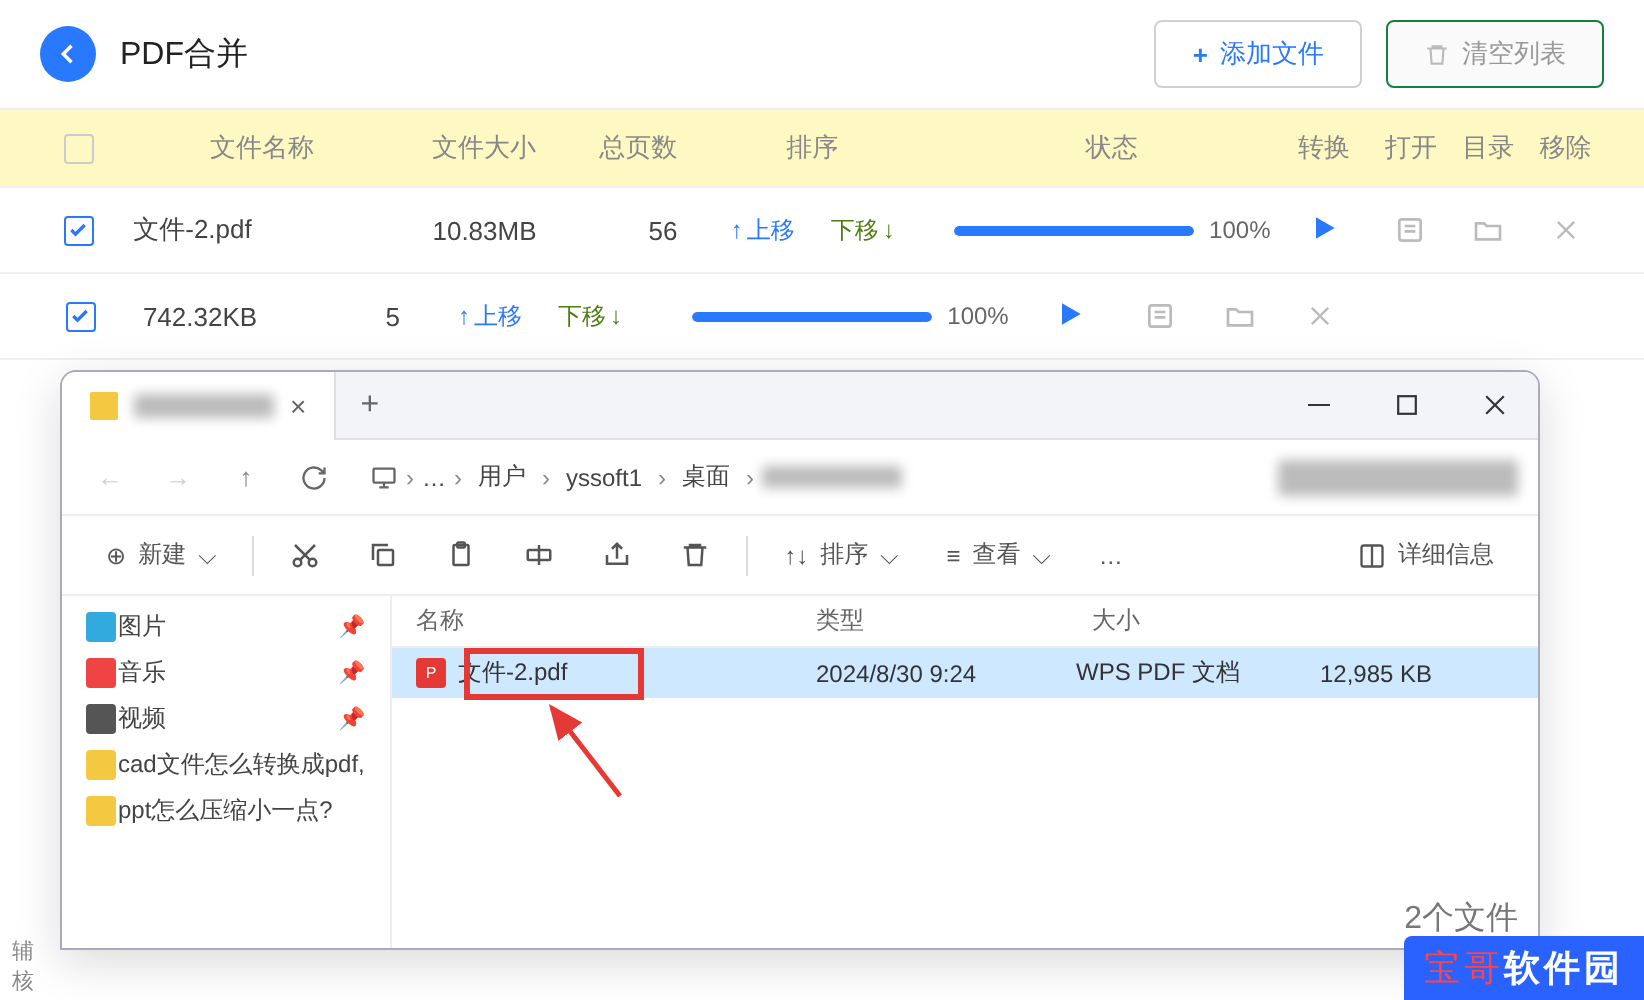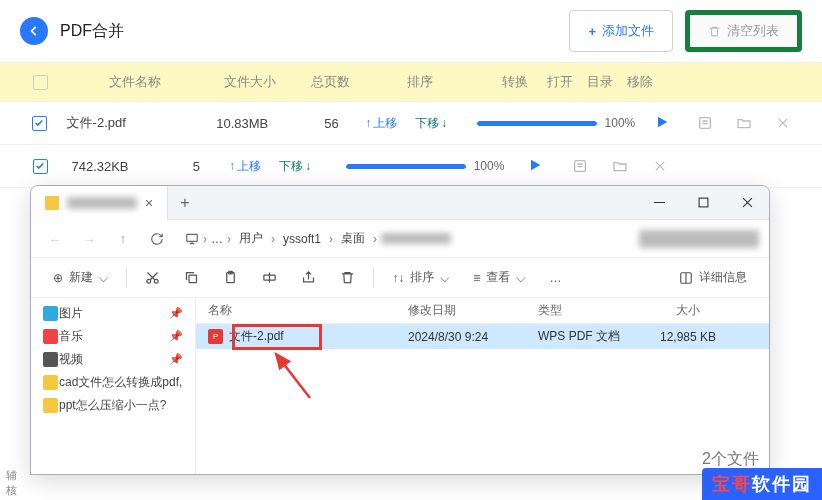--- a/index.html
+++ b/index.html
@@ -4,38 +4,38 @@
 <style>
 *{box-sizing:border-box;margin:0;padding:0;font-family:"Microsoft YaHei",Arial,sans-serif}
 body{width:822px;height:500px;background:#f5f6f8;position:relative;overflow:hidden;font-size:13px;color:#333}
 .app{background:#fff;width:100%;height:100%}
 .app-header{display:flex;align-items:center;padding:10px 20px;justify-content:space-between;border-bottom:1px solid #eee}
 .header-left{display:flex;align-items:center;gap:12px}
 .back-btn{width:28px;height:28px;border-radius:50%;background:#2979ff;display:flex;align-items:center;justify-content:center;cursor:pointer}
 .title{font-size:16px;font-weight:500;color:#222}
 .header-right{display:flex;gap:12px}
 .add-btn{display:flex;align-items:center;gap:6px;padding:7px 18px;border:1px solid #d0d0d0;border-radius:4px;color:#2979ff;cursor:pointer;background:#fff}
-.clear-btn{display:flex;align-items:center;gap:6px;padding:7px 18px;border:5px solid #15803d;border-radius:4px;color:#999;cursor:pointer;background:#fafafa}
+.clear-btn{display:flex;align-items:center;gap:6px;padding:7px 18px;border:1px solid #15803d;border-radius:4px;color:#999;cursor:pointer;background:#fafafa}
 .table{width:100%}
 .thead,.trow{display:flex;align-items:center;padding:10px 20px;border-bottom:1px solid #f0f0f0}
 .thead{color:#888;background:#fef9c3}
 .col-check{width:40px;display:flex;justify-content:center}
 .col-name{width:150px;text-align:center}
 .col-size{width:80px;text-align:center}
 .col-pages{width:60px;text-align:right}
 .col-sort{width:140px;display:flex;justify-content:center;gap:18px}
 .col-status{width:170px;display:flex;align-items:center;justify-content:center;gap:8px}
 .col-convert{width:50px;text-align:center}
 .col-open{width:40px;display:flex;justify-content:center}
 .col-dir{width:40px;display:flex;justify-content:center}
 .col-remove{width:40px;display:flex;justify-content:center}
 .checkbox{width:15px;height:15px;border:1.5px solid #2979ff;border-radius:2px;display:flex;align-items:center;justify-content:center;cursor:pointer}
 .checkbox.unchecked{border-color:#ccc}
 .sort-link{color:#2979ff;cursor:pointer;display:inline-flex;align-items:center;gap:2px;font-size:12px}
-.sort-link.down{color:#0f766e}
+.sort-link.down{color:#4d7c0f}
 .progress-bar{width:120px;height:5px;background:#e5eeff;border-radius:3px;overflow:hidden}
 .progress-fill{height:100%;background:#2979ff;border-radius:3px}
 .status-pct{color:#666;font-size:12px}
 .play-icon{cursor:pointer}
 .icon-btn{width:22px;height:22px;display:flex;align-items:center;justify-content:center;cursor:pointer;color:#bbb}
 .trow .col-name{text-align:left;color:#444;padding-left:8px}
 .trow .col-size,.trow .col-pages{color:#444}
 
 
 .explorer{position:absolute;left:30px;top:185px;width:740px;height:290px;background:#fff;border:1px solid #aab;border-radius:8px 8px 0 0;box-shadow:0 6px 24px rgba(0,0,0,0.15);overflow:hidden}
@@ -71,21 +71,21 @@
 .fl-name{width:200px}
 .fl-date{width:130px}
 .fl-type{width:110px}
 .fl-size{width:80px;text-align:center}
 .fl-row{display:flex;align-items:center;padding:4px 12px;font-size:12px;background:#cde8ff;cursor:pointer}
 .fl-row .fl-name{display:flex;align-items:center;gap:6px}
 .pdf-icon{width:15px;height:15px;background:#e53935;border-radius:2px;display:flex;align-items:center;justify-content:center;color:#fff;font-size:8px}
 .red-box{position:absolute;border:3px solid #e53935;pointer-events:none}
 .arrow-annotation{position:absolute;pointer-events:none}
 .statusbar{position:absolute;right:10px;bottom:4px;font-size:16px;color:#777}
-.watermark{position:absolute;right:0;bottom:0;background:#2962ff;color:#fff;padding:4px 10px;font-size:18px;font-weight:bold;border-radius:4px 0 0 0;letter-spacing:2px}
+.watermark{position:absolute;right:0;bottom:0;background:#2962ff;color:#fff;padding:4px 10px;font-size:18px;font-weight:normal;border-radius:4px 0 0 0;letter-spacing:2px}
 .watermark span{color:#ff4444}
 .bottom-text{position:absolute;left:6px;bottom:2px;font-size:11px;color:#888}
 </style>
 </head>
 <body>
 
 <div class="app">
   <div class="app-header">
     <div class="header-left">
       <div class="back-btn">
@@ -111,20 +111,21 @@
 
   <div class="table">
     <div class="thead">
       <div class="col-check">
           <div class="checkbox unchecked"></div>
         </div>
       <div class="col-name">文件名称</div>
       <div class="col-size">文件大小</div>
       <div class="col-pages">总页数</div>
       <div class="col-sort">排序</div>
+      <div class="col-status">状态</div>
       <div class="col-convert">转换</div>
       <div class="col-open">打开</div>
       <div class="col-dir">目录</div>
       <div class="col-remove">移除</div>
     </div>
     <div id="rows">
         <div class="trow">
     <div class="col-check">
             <div class="checkbox">
               <svg width="10" height="10" viewBox="0 0 24 24" fill="none" stroke="#2979ff" stroke-width="4">
@@ -363,21 +364,20 @@
         </div>
       <div class="side-item">
           <div class="side-icon fld"></div>
           <span>ppt怎么压缩小一点?</span>
         </div>
       <div class="side-item"></div>
     </div>
     <div class="filelist">
       <div class="fl-header">
         <div class="fl-name">名称</div>
-        <div class="fl-date">修改日期</div>
         <div class="fl-type">类型</div>
         <div class="fl-size">大小</div>
       </div>
       <div class="fl-row">
         <div class="fl-name">
             <div class="pdf-icon">P</div>
             <span>文件-2.pdf</span>
           </div>
         <div class="fl-date">2024/8/30 9:24</div>
         <div class="fl-type">WPS PDF 文档</div>

